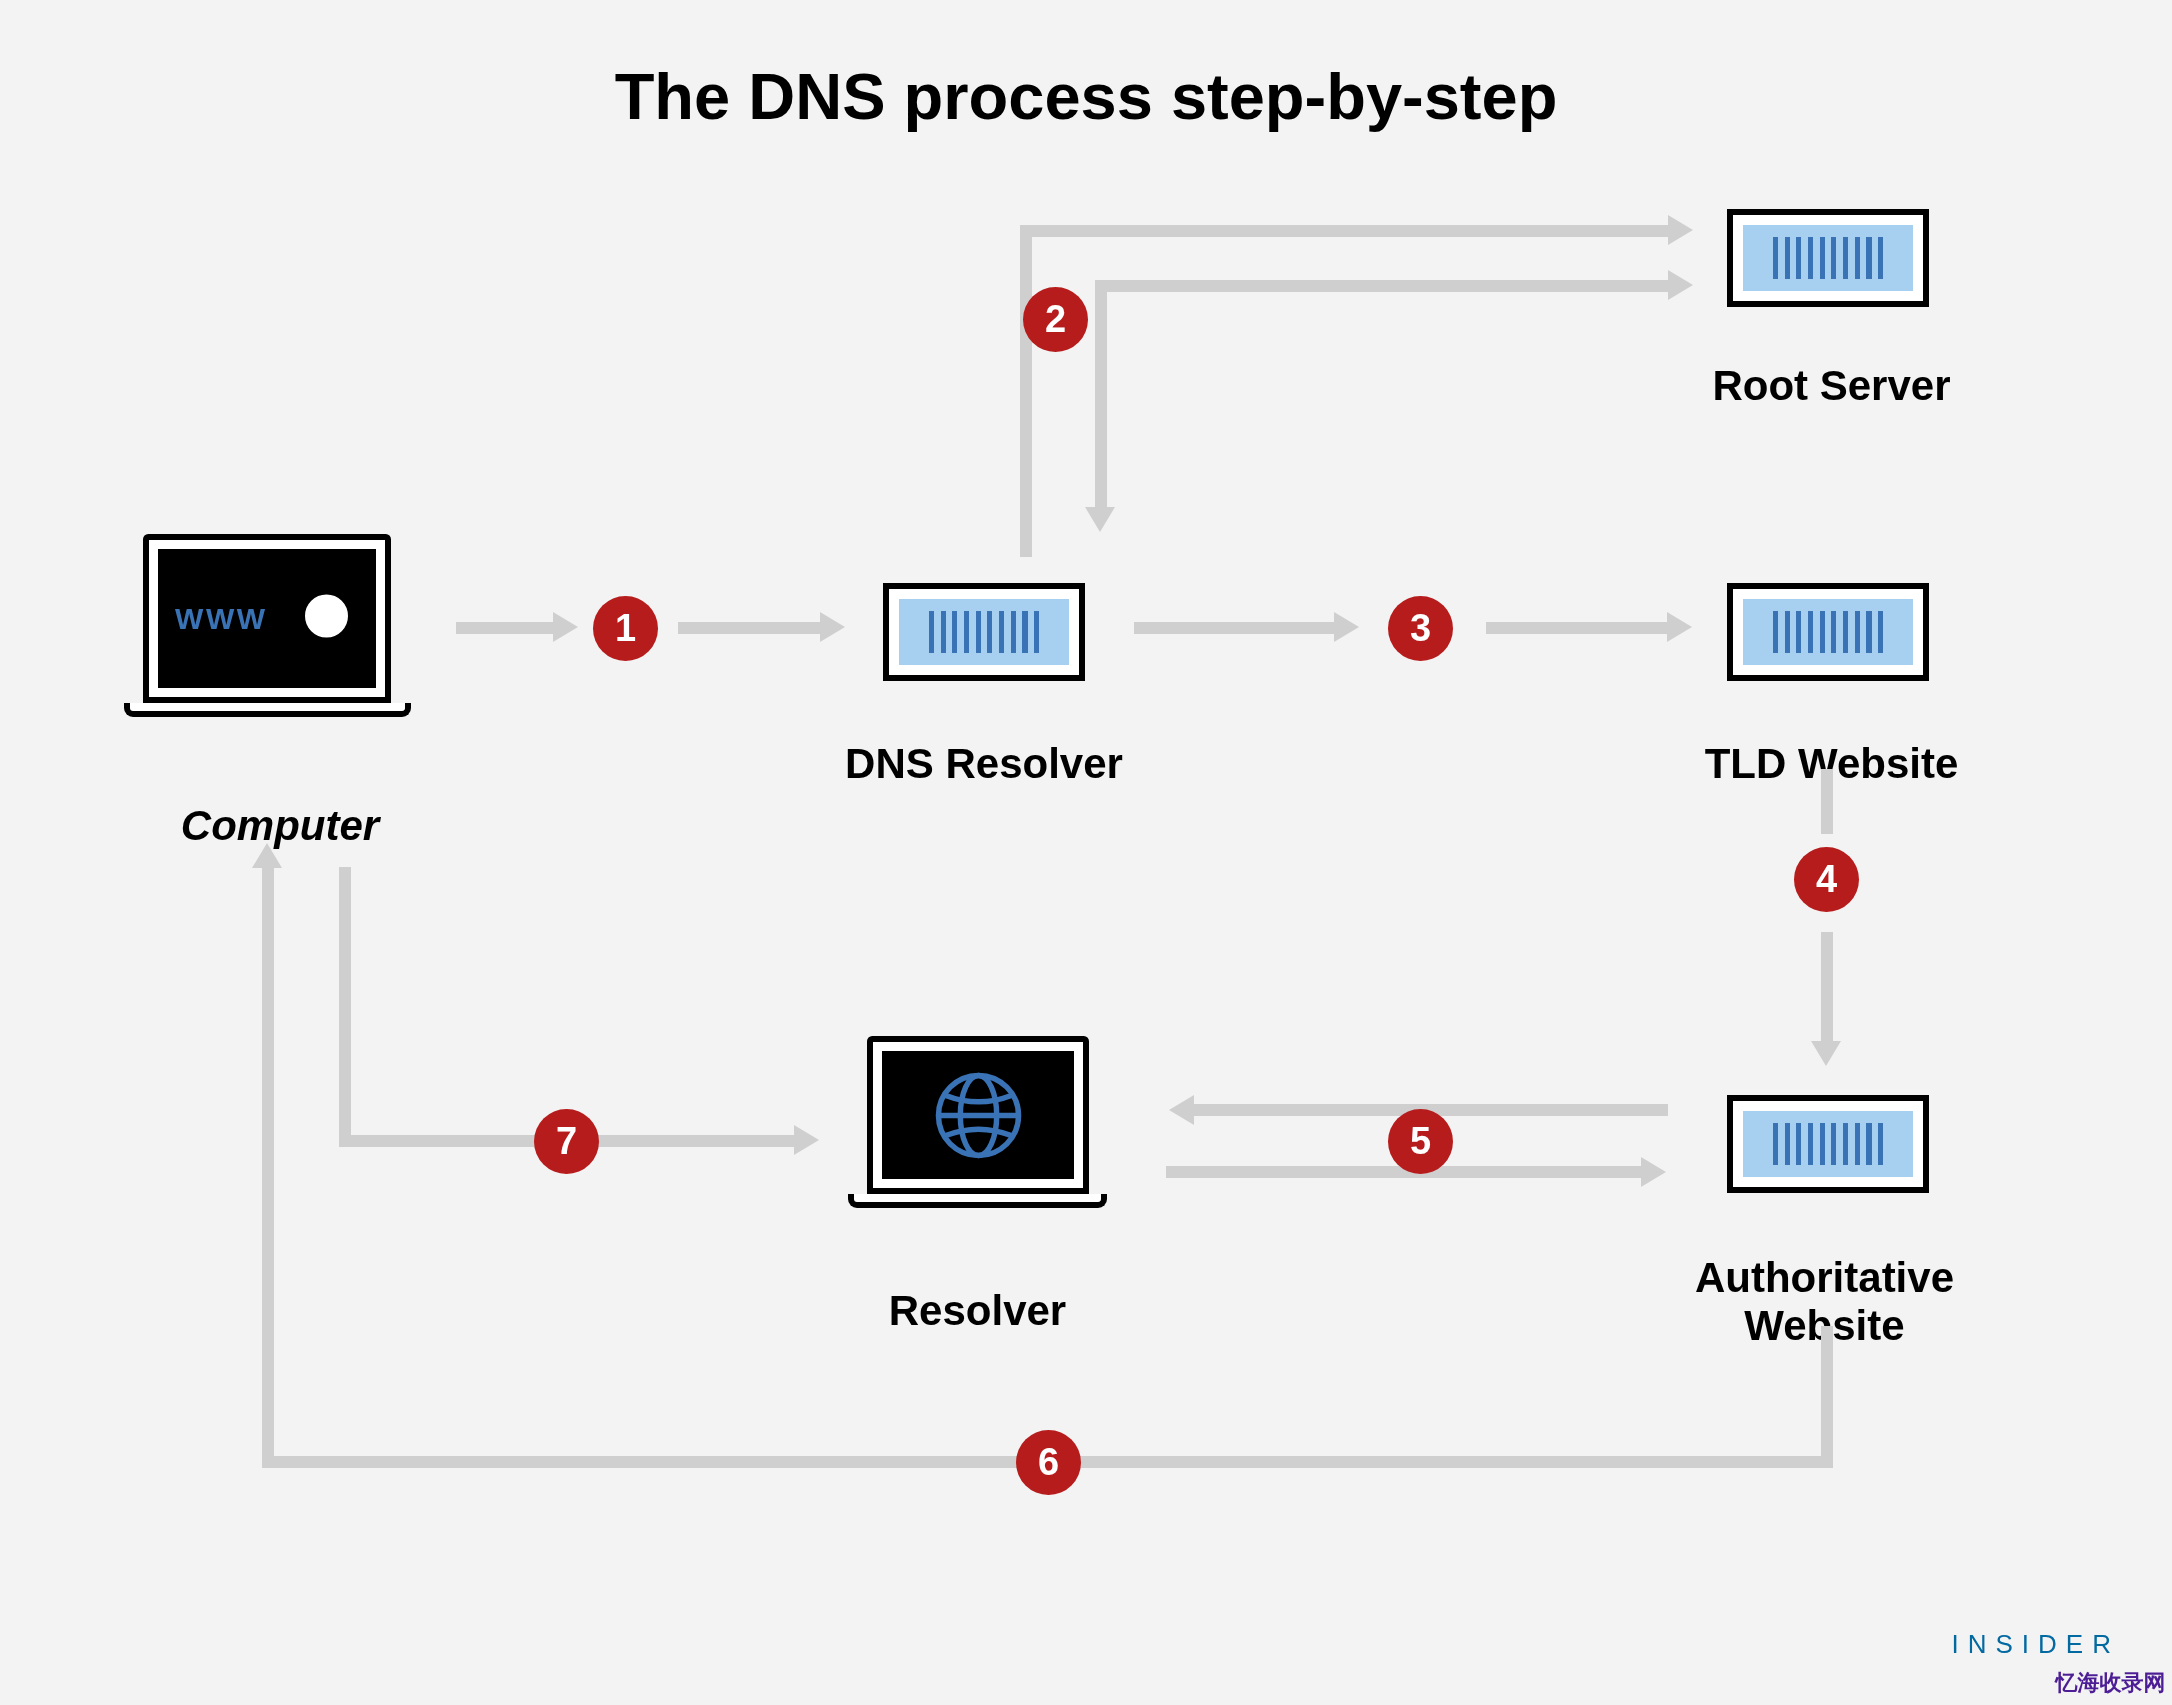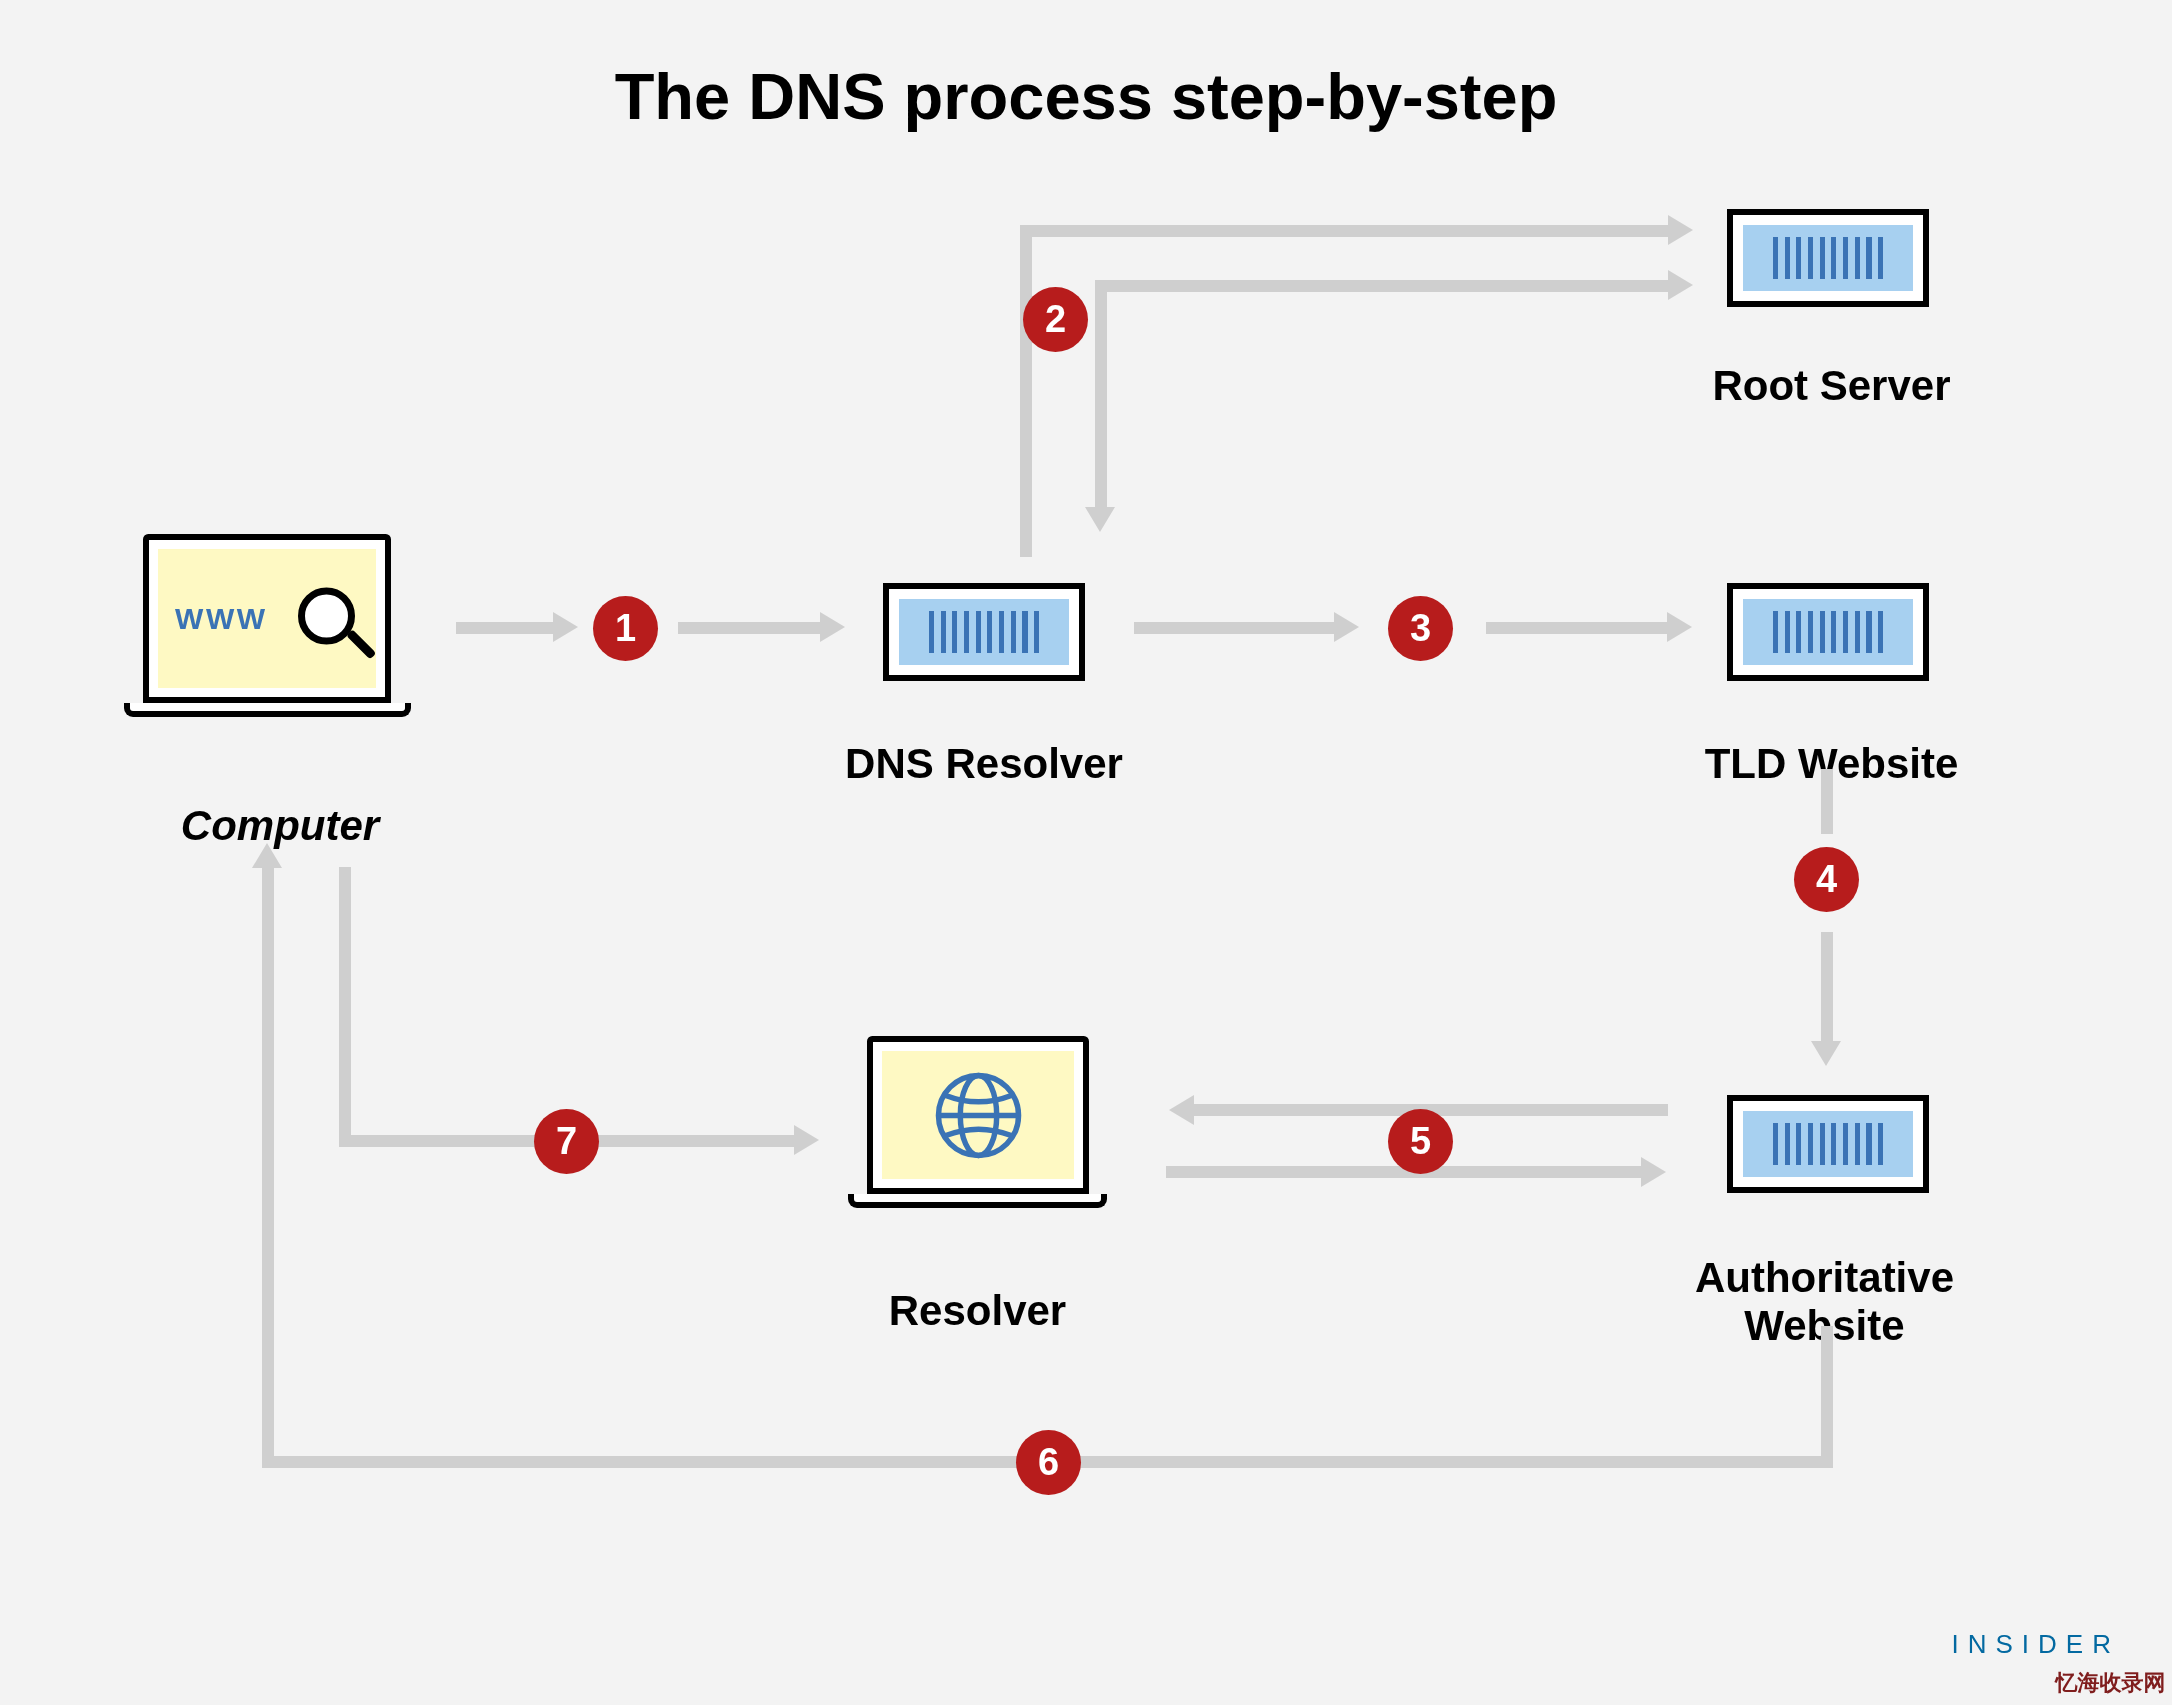--- a/index.html
+++ b/index.html
@@ -78,21 +78,21 @@
   .laptop .screen-outer {
     border: 6.5px solid #000;
     border-radius: 5.2px 5.2px 0 0;
     background: #fff;
     padding: 9px;
     display: flex;
     align-items: center;
     justify-content: center;
   }
   .laptop .screen-inner {
-    background: #fef9c3;
+    background: #000000;
     width: 100%;
     height: 100%;
     display: flex;
     align-items: center;
     justify-content: center;
     position: relative;
   }
   .laptop .base {
     height: 14.3px;
     background: #fff;
@@ -167,21 +167,21 @@
     font-size: 26px;
     letter-spacing: 9px;
     color: #0369a1;
     font-weight: 400;
   }
   .watermark {
     position: absolute;
     right: 6.5px;
     bottom: 7.8px;
     font-size: 22px;
-    color: #7f1d1d;
+    color: #4c1d95;
     font-weight: 600;
     margin-top: 36px;
   }
 </style>
 </head>
 <body>
 
 <div class="title">The DNS process step-by-step</div>
 
 <div class="laptop" style="left:143px; top:534px;">

